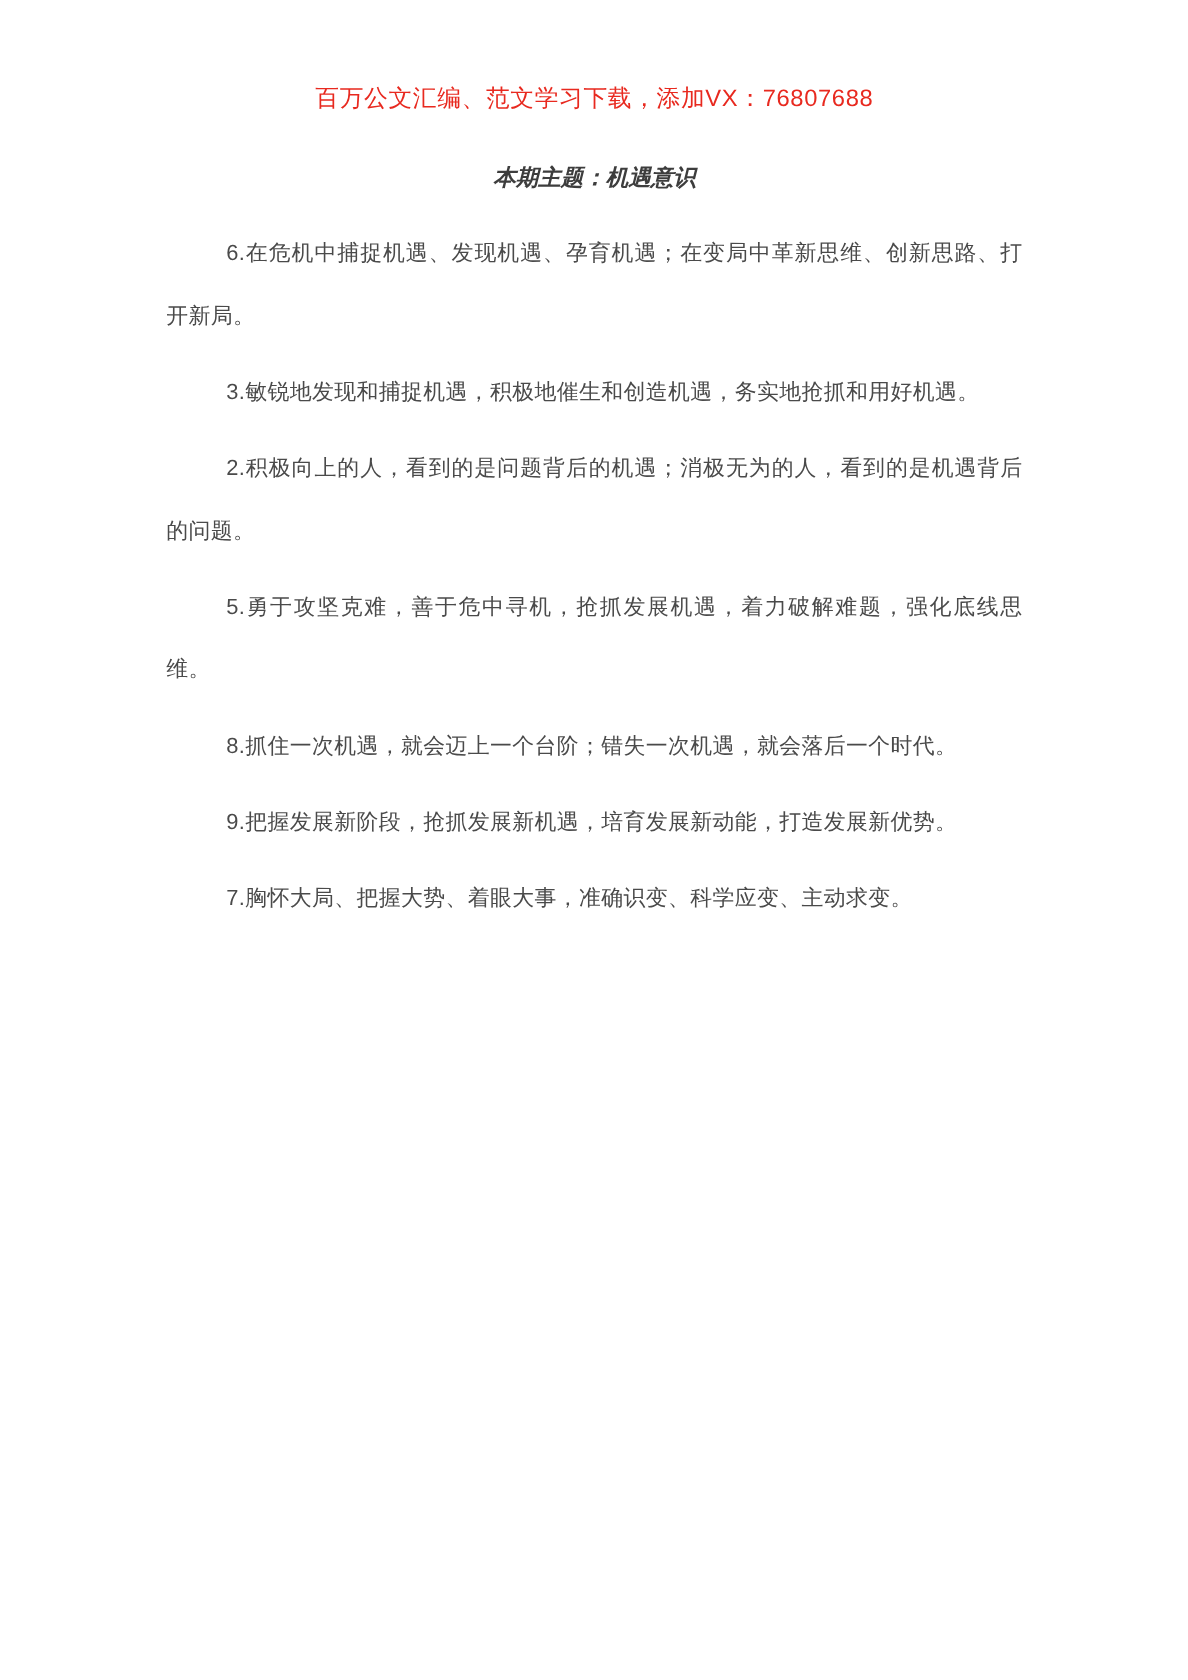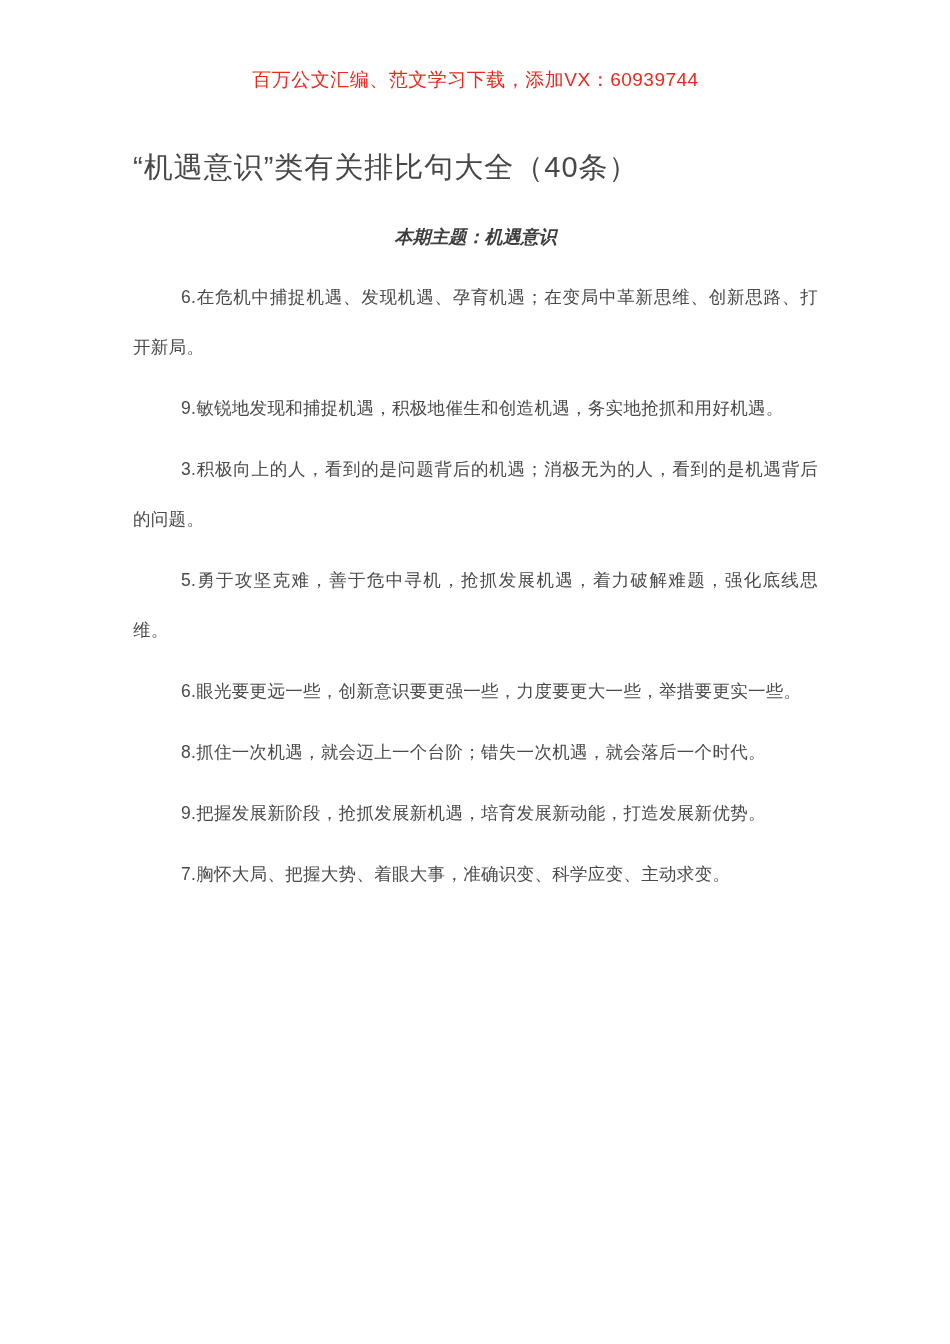--- a/index.html
+++ b/index.html
@@ -56,31 +56,29 @@
     text-align: justify;
     letter-spacing: 0.3px;
   }
 </style>
 </head>
 <body>
 
 <div class="page">
 
   <div class="promo">
-    <span>百万公文汇编、范文学习下载，添加VX：60939744</span>
+    <span>百万公文汇编、范文学习下载，添加VX：76807688</span>
   </div>
 
-  <h1 class="doc-title">“机遇意识”类有关排比句大全（40条）</h1>
 
   <h2 class="doc-subtitle">本期主题：机遇意识</h2>
 
   <div class="content">
     <p>6.在危机中捕捉机遇、发现机遇、孕育机遇；在变局中革新思维、创新思路、打开新局。</p>
-    <p>9.敏锐地发现和捕捉机遇，积极地催生和创造机遇，务实地抢抓和用好机遇。</p>
-    <p>3.积极向上的人，看到的是问题背后的机遇；消极无为的人，看到的是机遇背后的问题。</p>
+    <p>3.敏锐地发现和捕捉机遇，积极地催生和创造机遇，务实地抢抓和用好机遇。</p>
+    <p>2.积极向上的人，看到的是问题背后的机遇；消极无为的人，看到的是机遇背后的问题。</p>
     <p>5.勇于攻坚克难，善于危中寻机，抢抓发展机遇，着力破解难题，强化底线思维。</p>
-    <p>6.眼光要更远一些，创新意识要更强一些，力度要更大一些，举措要更实一些。</p>
     <p>8.抓住一次机遇，就会迈上一个台阶；错失一次机遇，就会落后一个时代。</p>
     <p>9.把握发展新阶段，抢抓发展新机遇，培育发展新动能，打造发展新优势。</p>
     <p>7.胸怀大局、把握大势、着眼大事，准确识变、科学应变、主动求变。</p>
   </div>
 
 </div>
 
 </body></html>

